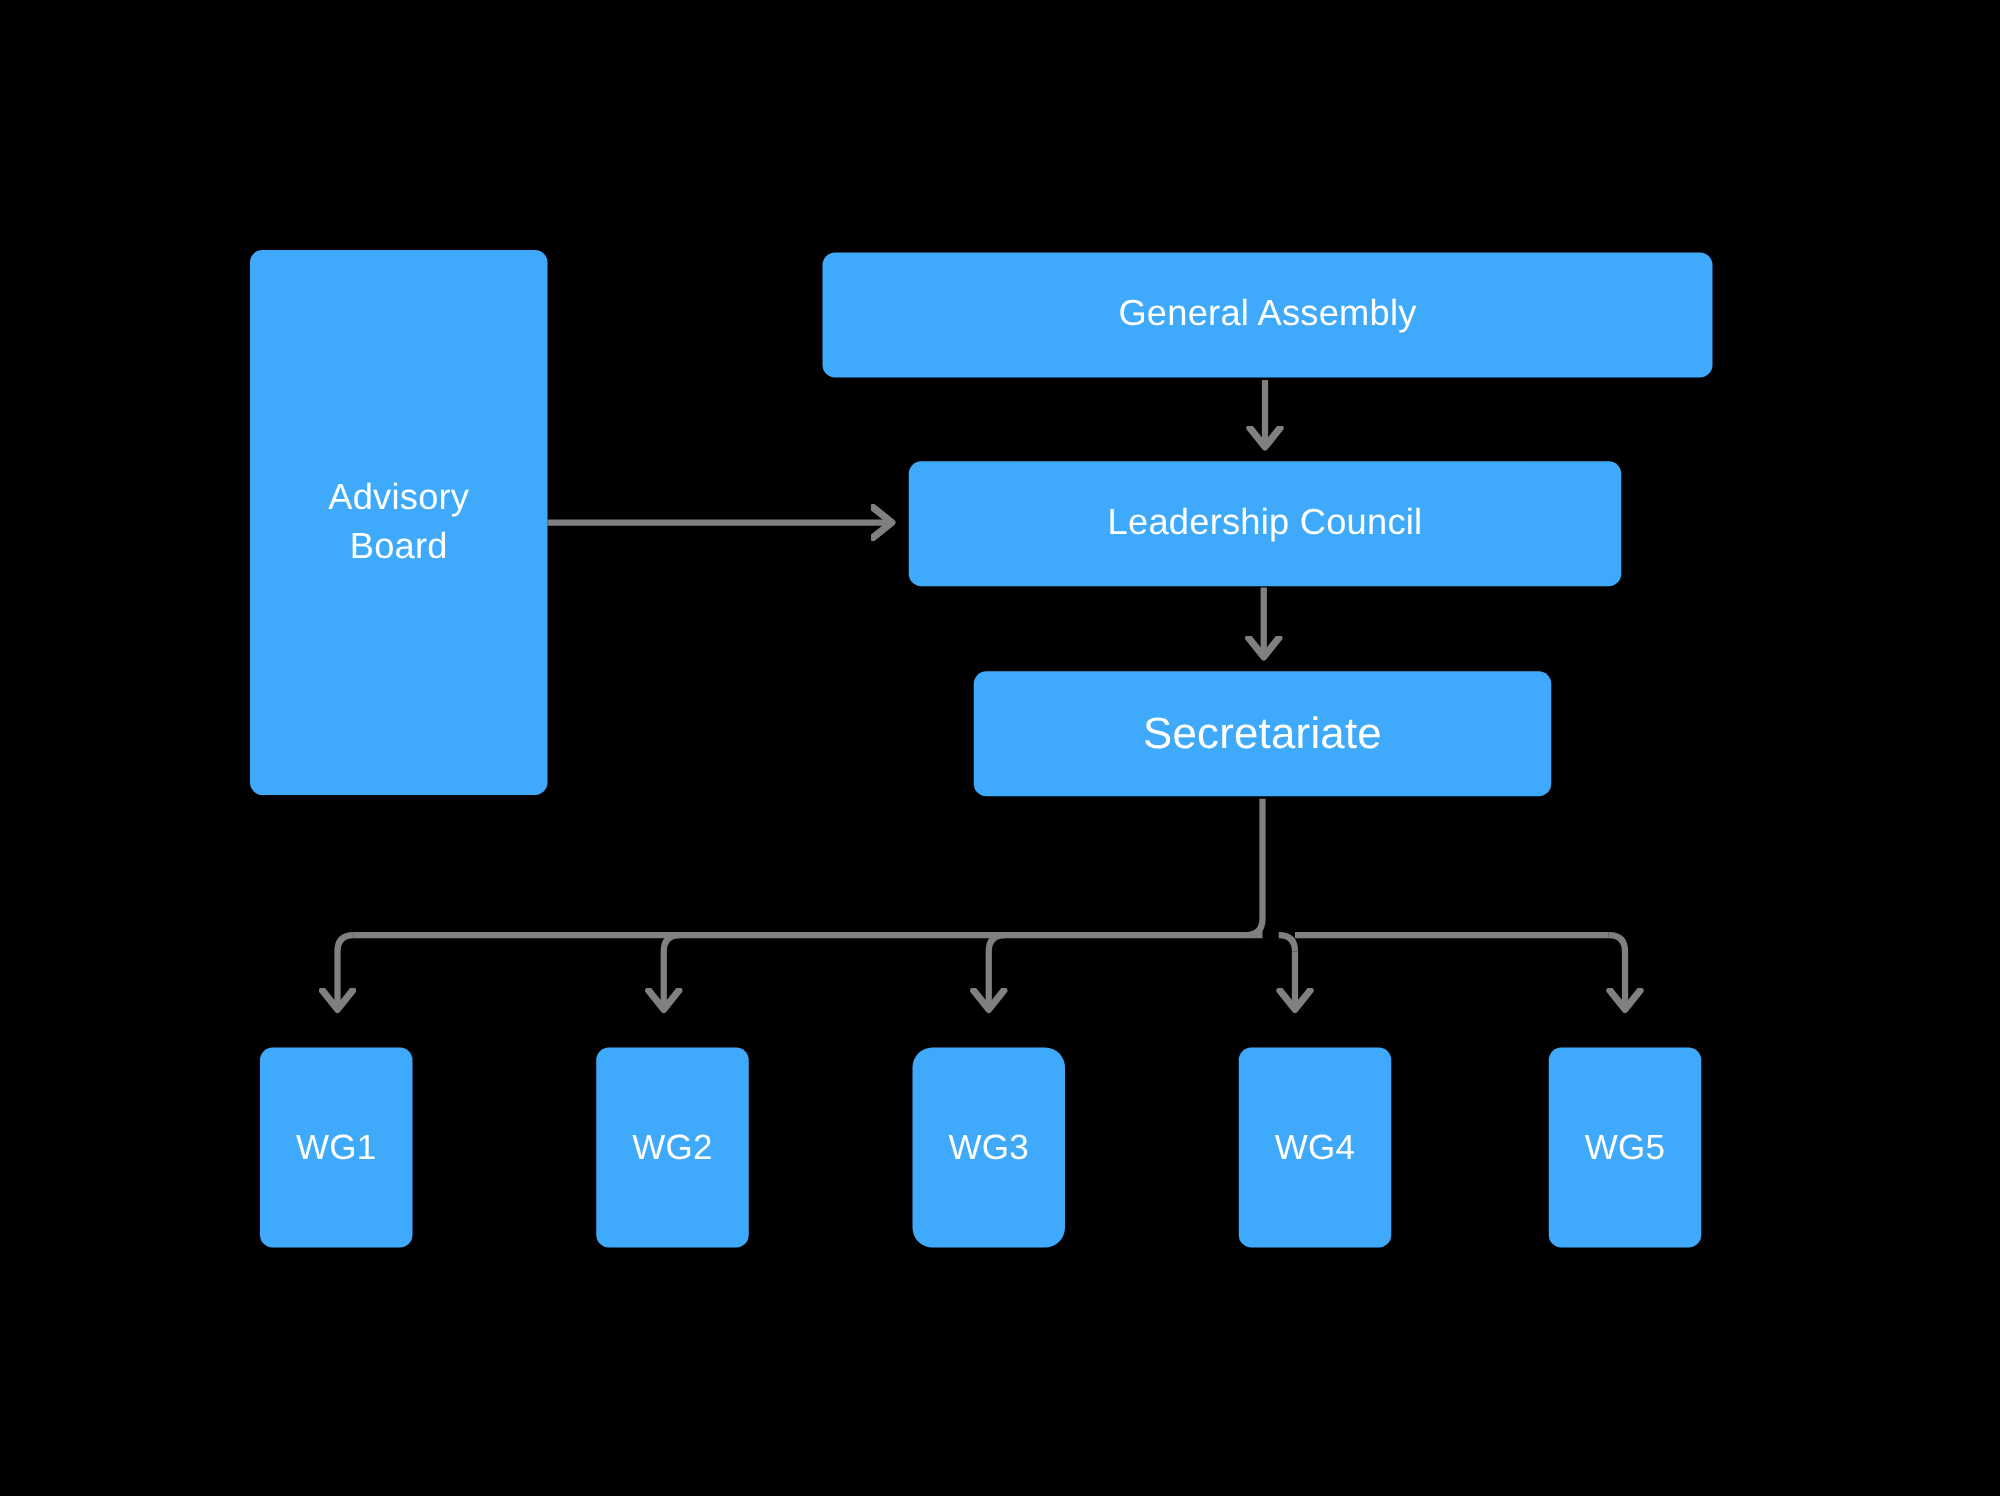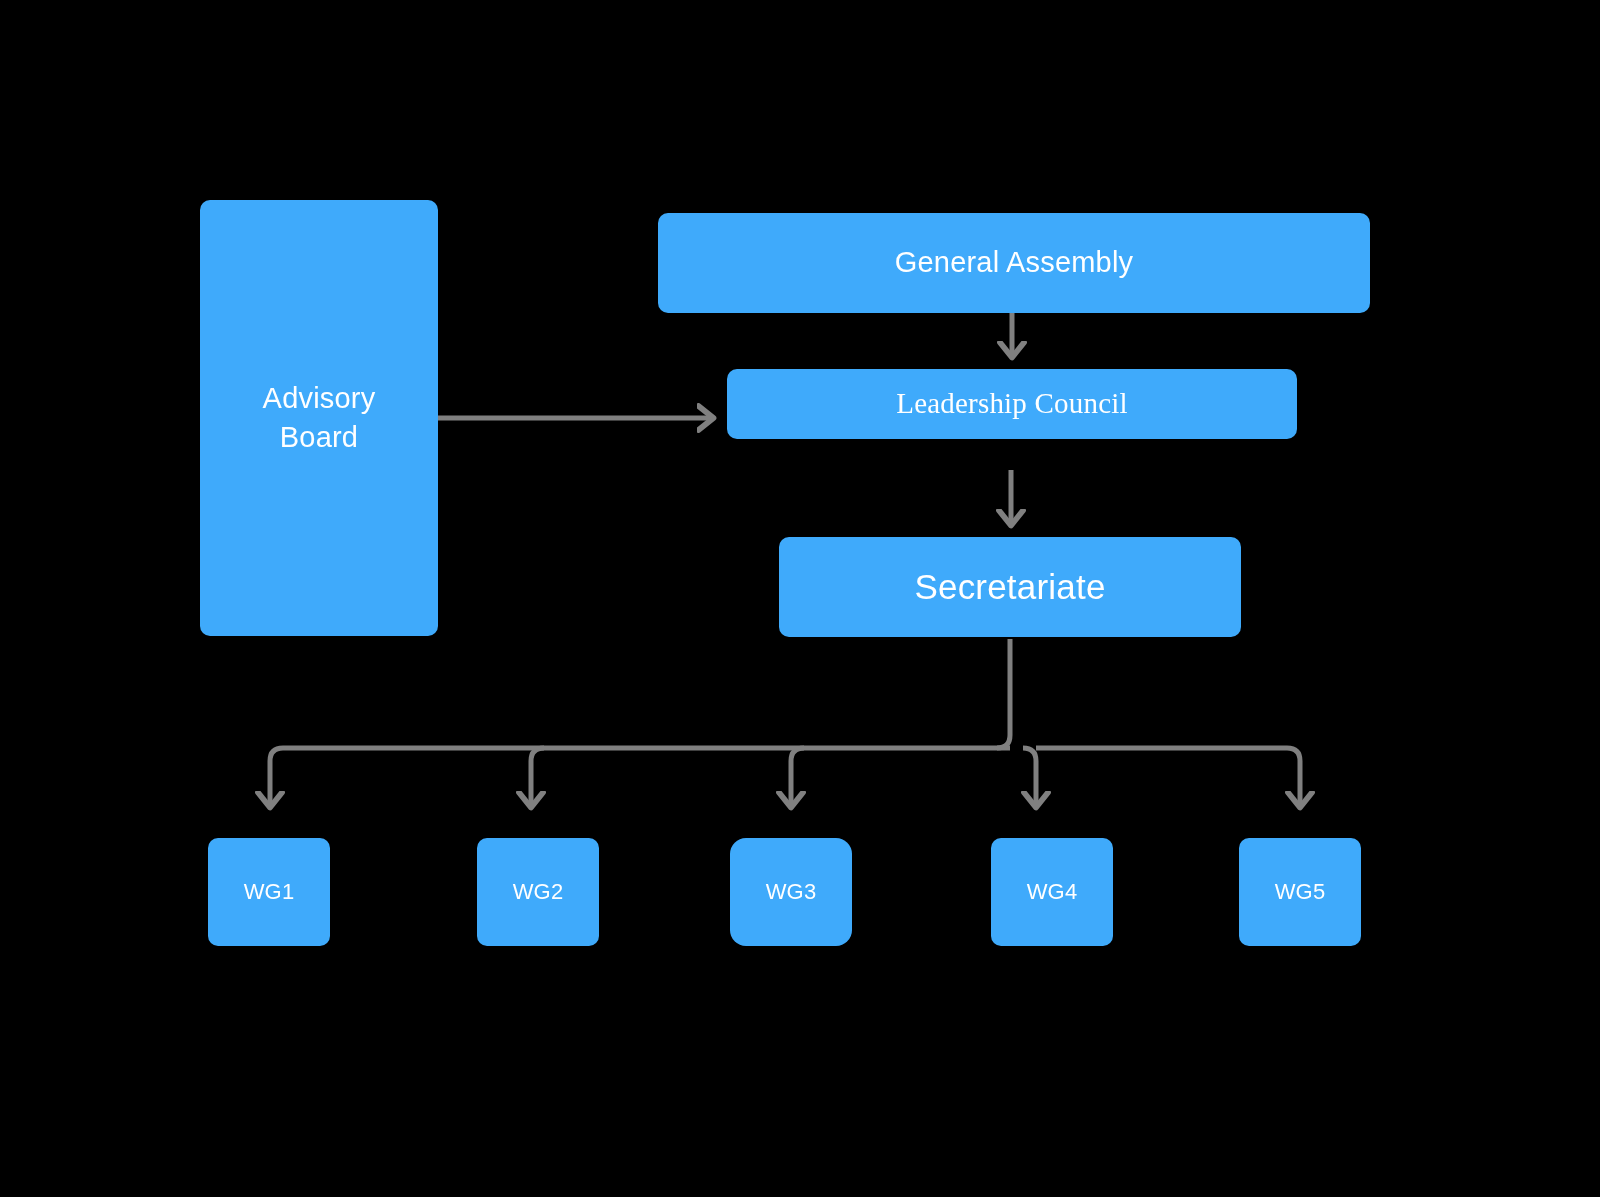--- a/index.html
+++ b/index.html
@@ -41,42 +41,40 @@
   }
   .node-label {
     display: block;
     white-space: pre-line;
   }
 
   
   #node-general-assembly {
     left: 658px;  top: 202px;  width: 712px; height: 100px;
     font-size: 29px;
-    margin-top: 11px;
   }
   #node-advisory-board {
     left: 200px;  top: 200px;  width: 238px; height: 436px;
     font-size: 29px;
   }
   #node-leadership-council {
-    left: 727px;  top: 369px;  width: 570px; height: 70px;
+    left: 727px;  top: 369px;  width: 570px; height: 100px;
     font-size: 29px;
-    font-family: Liberation Serif, serif;
   }
   #node-secretariate {
     left: 779px;  top: 537px;  width: 462px; height: 100px;
     font-size: 35px;
   }
 
   
   .wg {
     top: 838px;
     width: 122px;
-    height: 108px;
-    font-size: 22px;
+    height: 160px;
+    font-size: 28px;
   }
   #node-wg1 { left: 208px; }
   #node-wg2 { left: 477px; }
   #node-wg3 { left: 730px; border-radius: 16px; }
   #node-wg4 { left: 991px; }
   #node-wg5 { left: 1239px; }
 </style>
 </head>
 <body>
 

